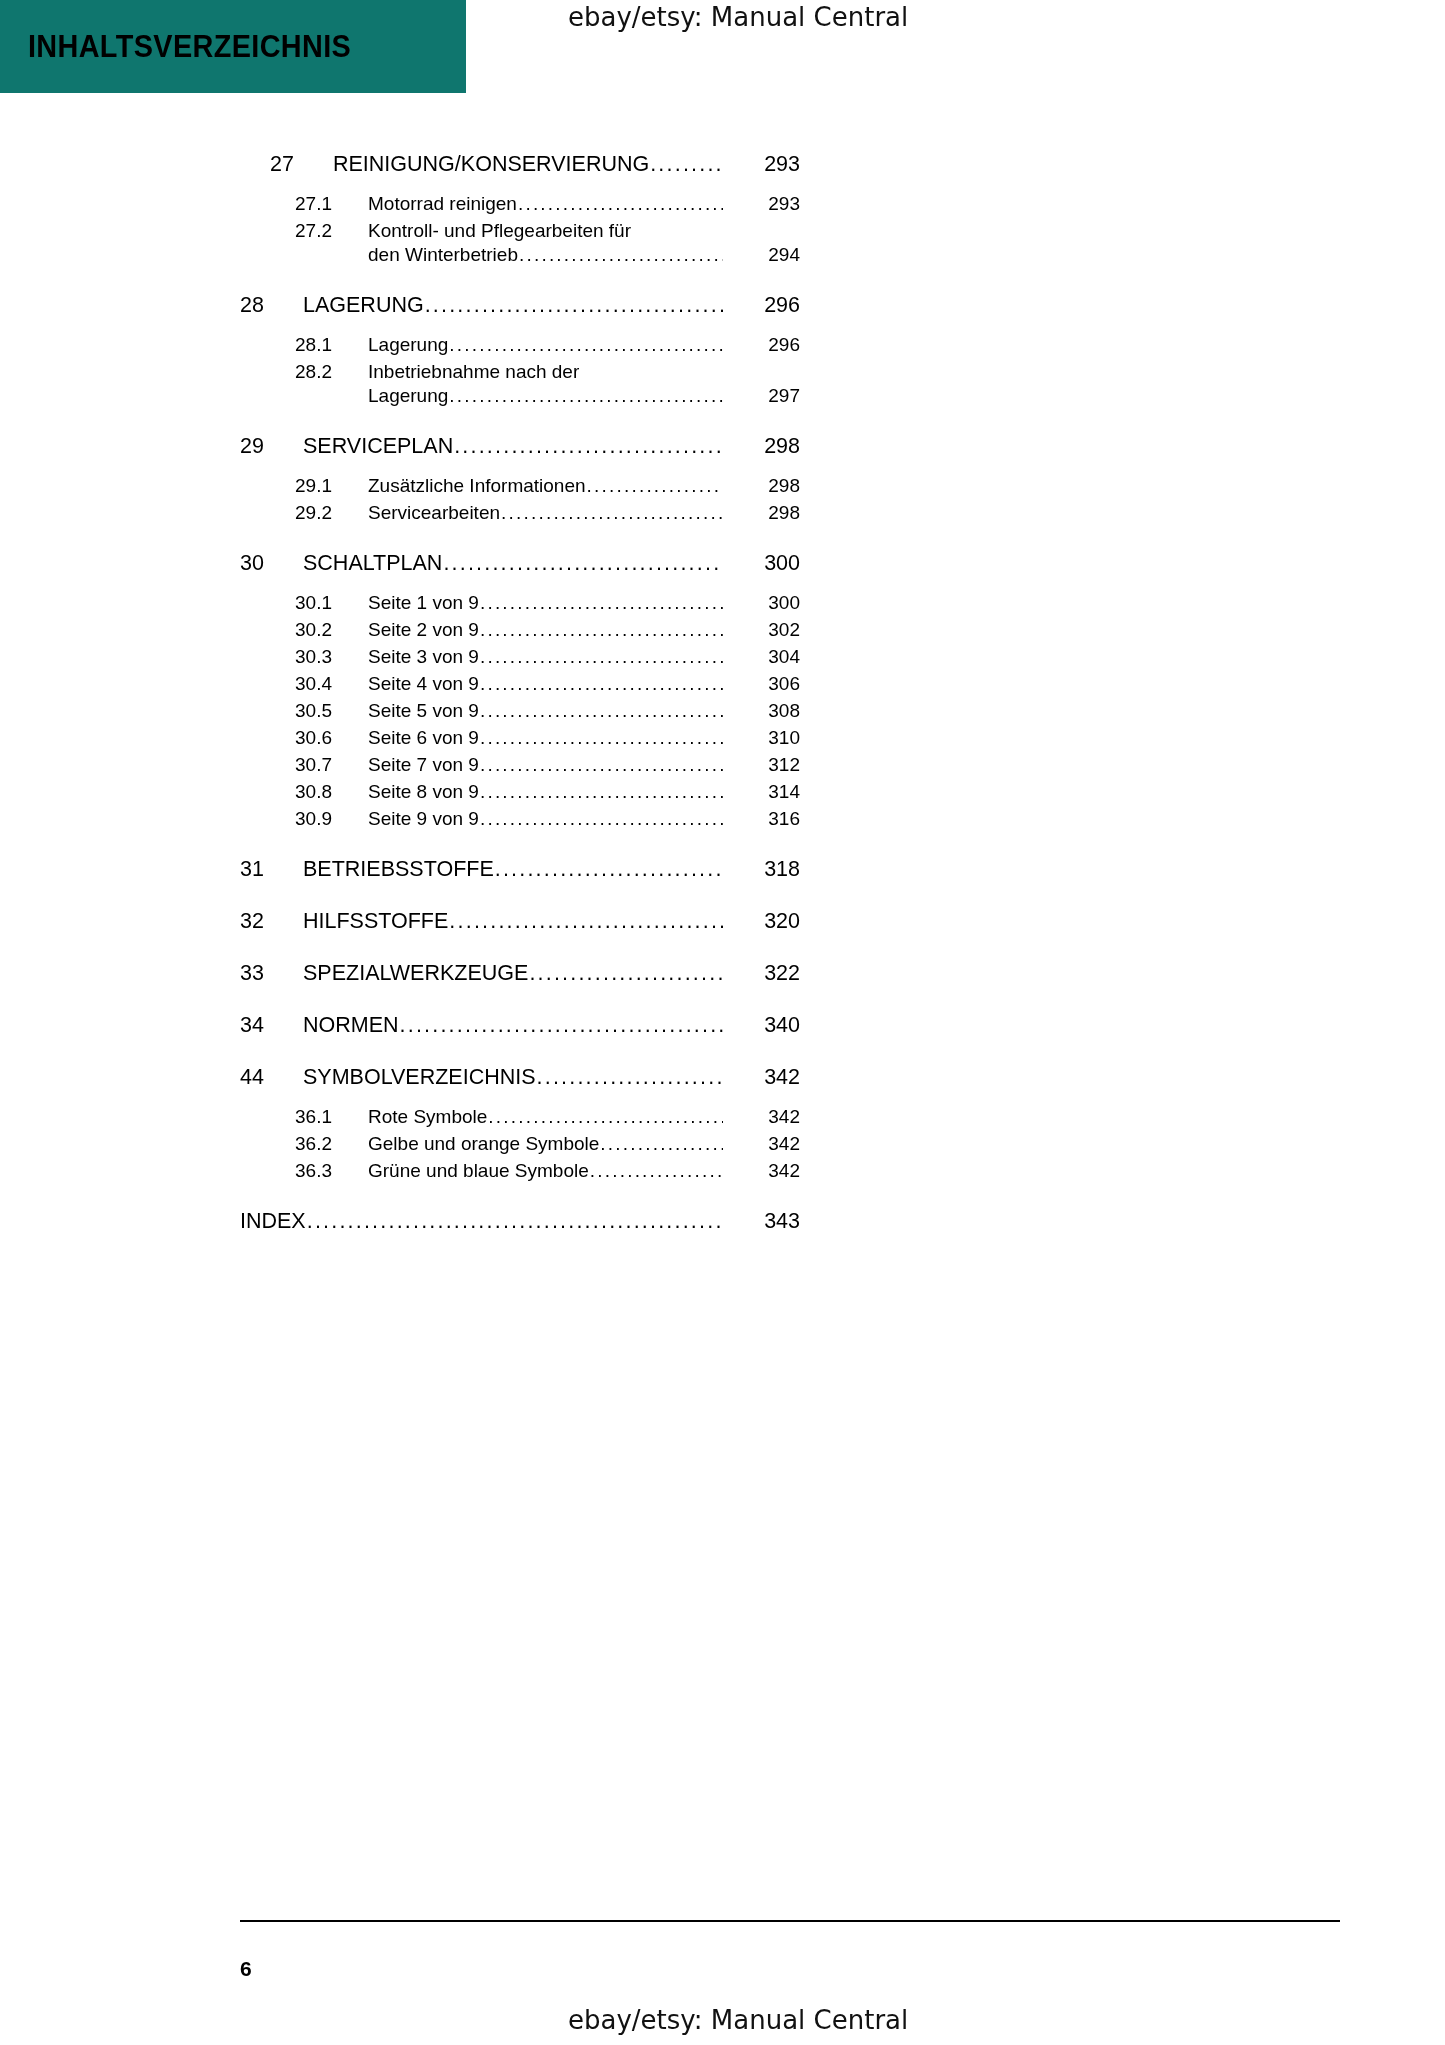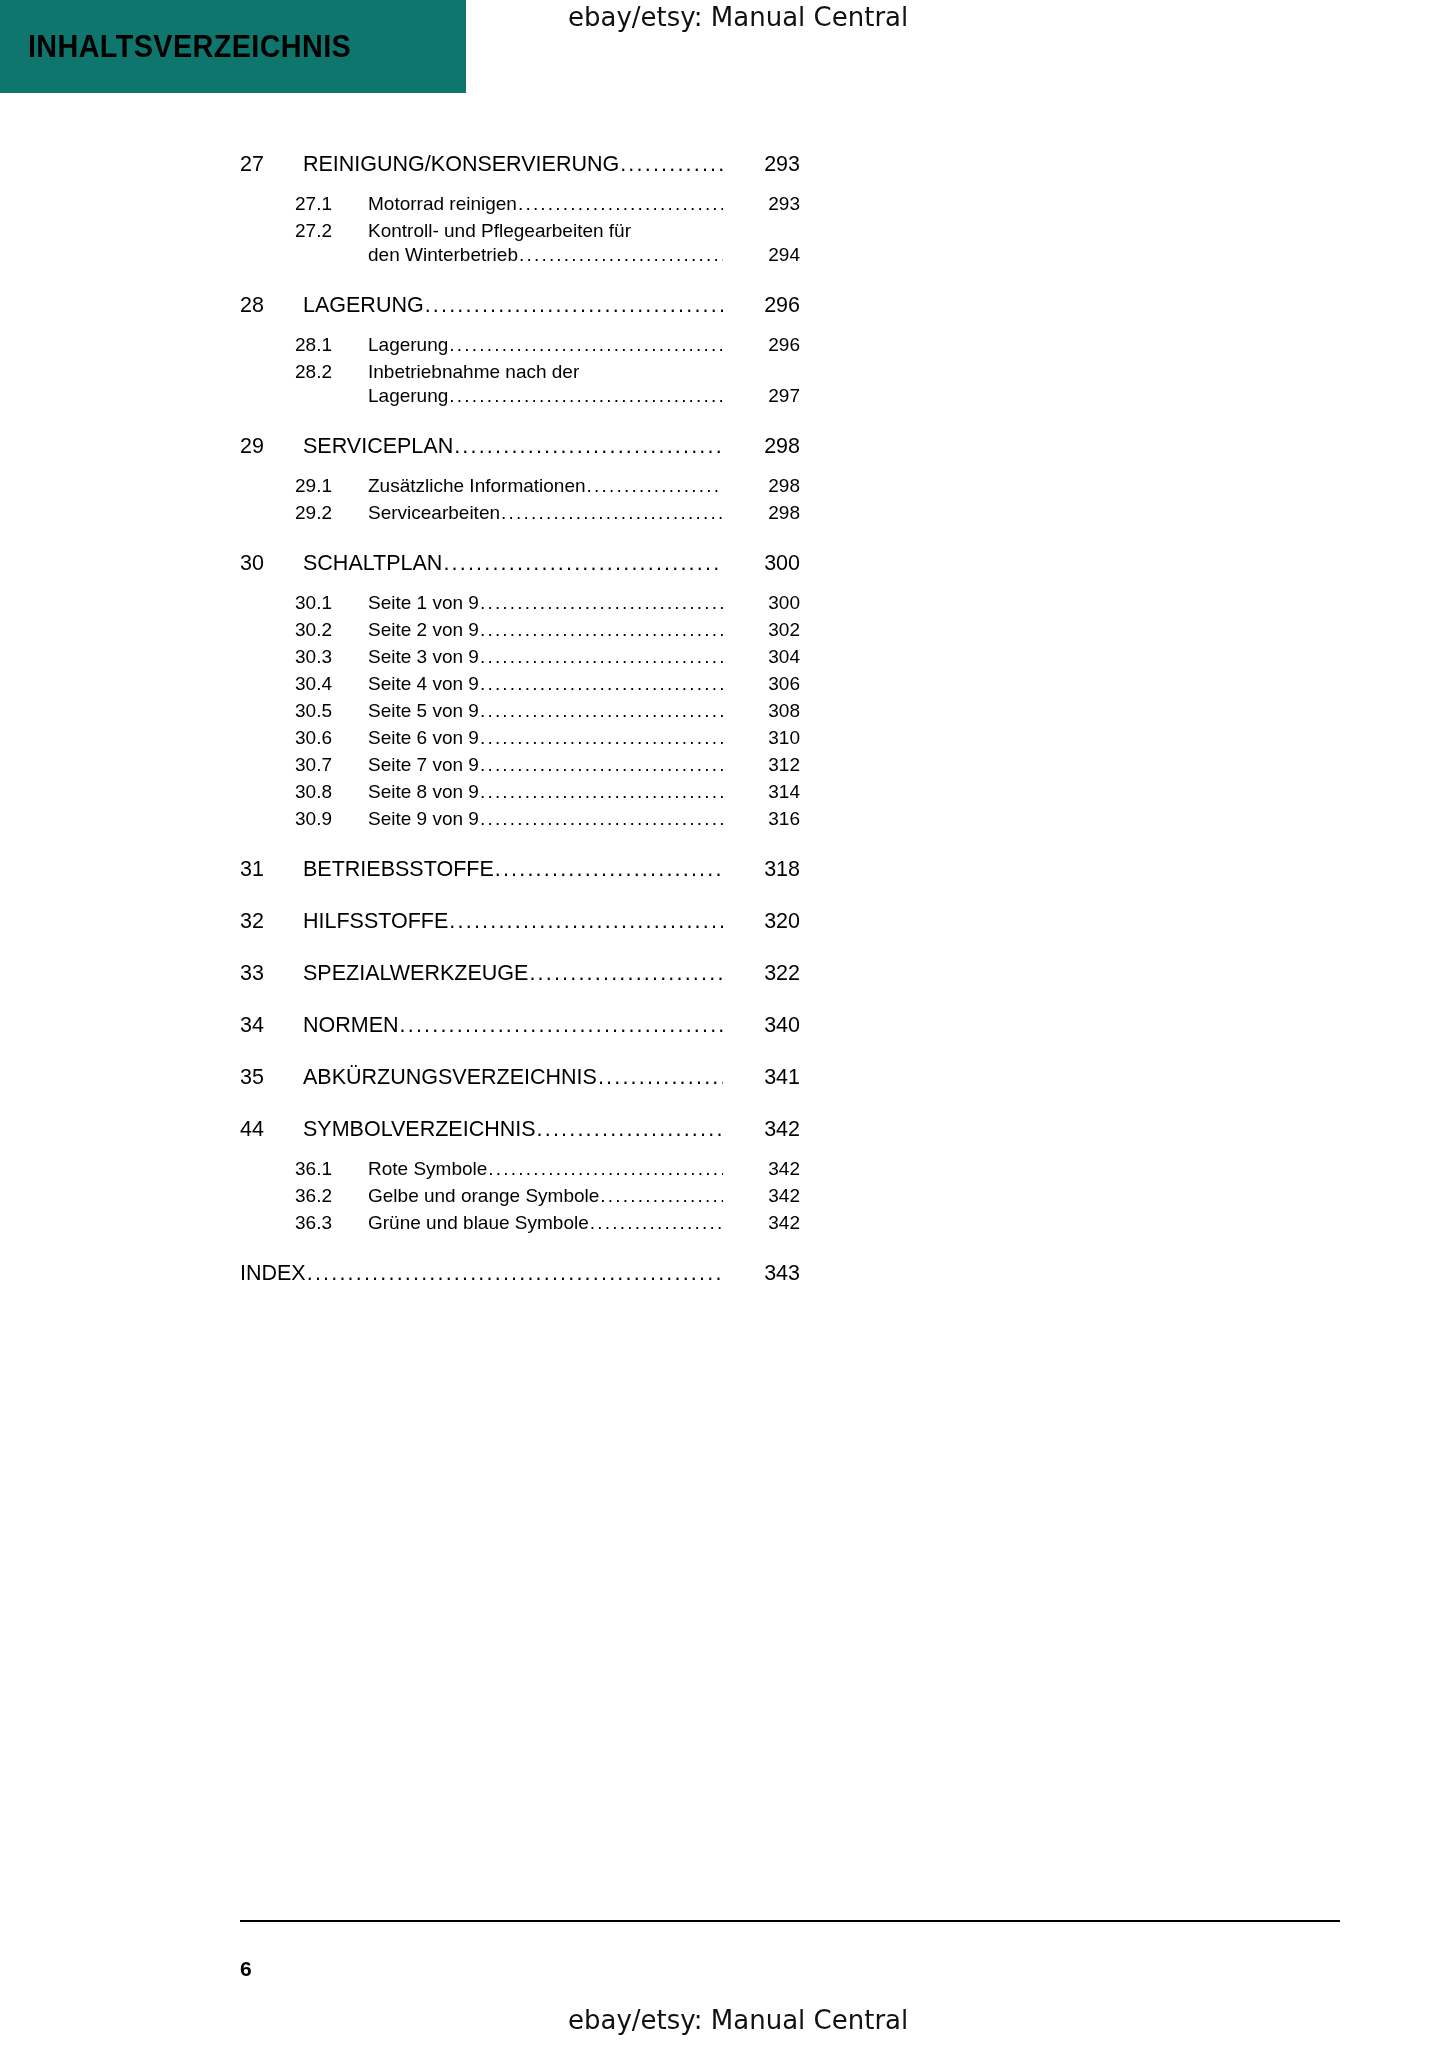--- a/index.html
+++ b/index.html
@@ -66,21 +66,21 @@
     display: flex;
     align-items: flex-start;
     position: relative;
     color: #000;
   }
   
   .lvl1 {
     margin-top: 27px;
     font-size: 21.5px;
   }
-  .lvl1.first { margin-top: 0; }
+  .lvl1.first { margin-top: 0; margin-left: 30px; }
 
   
   .lvl2 {
     margin-top: 5px;
     font-size: 19px;
   }
   .lvl2.group-start { margin-top: 16px; align-items: center; }
 
   .num {
     flex: 0 0 auto;
@@ -423,30 +423,20 @@
         <span class="num">34</span>
         <div class="titlewrap">
           <div class="line">
             <span class="title">NORMEN</span>
             <span class="leader"></span>
             <span class="pageno">340</span>
           </div>
         </div>
       </div>
       <div class="toc-entry lvl1">
-        <span class="num">35</span>
-        <div class="titlewrap">
-          <div class="line">
-            <span class="title">ABKÜRZUNGSVERZEICHNIS</span>
-            <span class="leader"></span>
-            <span class="pageno">341</span>
-          </div>
-        </div>
-      </div>
-      <div class="toc-entry lvl1">
         <span class="num">44</span>
         <div class="titlewrap">
           <div class="line">
             <span class="title">SYMBOLVERZEICHNIS</span>
             <span class="leader"></span>
             <span class="pageno">342</span>
           </div>
         </div>
       </div>
       <div class="toc-entry lvl2 group-start">

